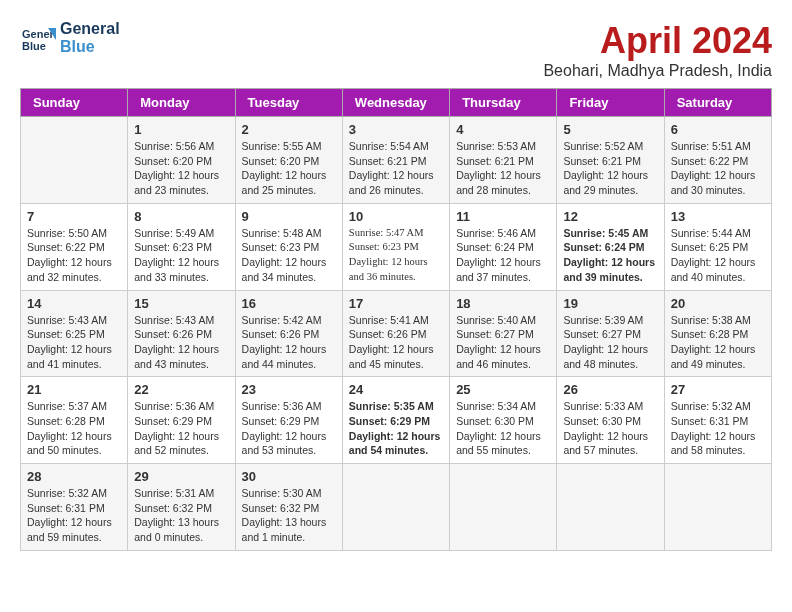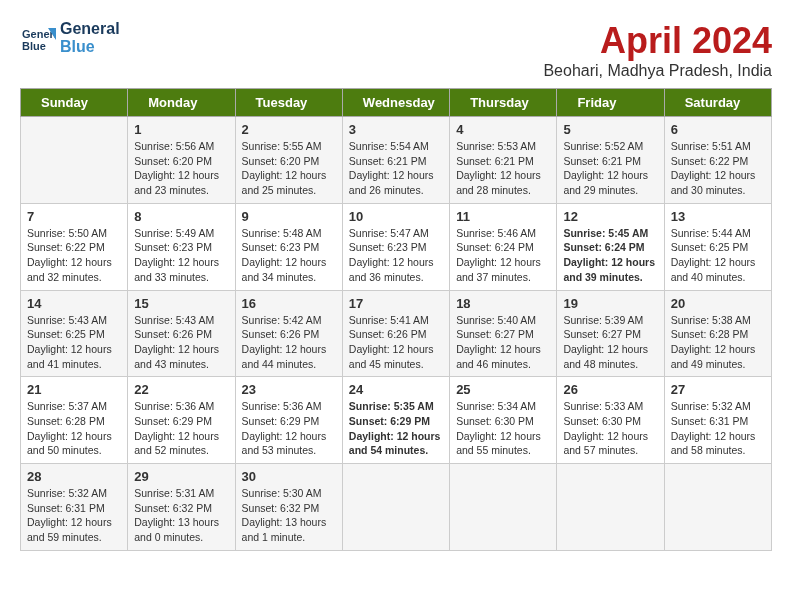--- a/index.html
+++ b/index.html
@@ -36,24 +36,24 @@
     .location-title {
       font-size: 16px;
       color: #333;
     }
     table {
       width: 100%;
       border-collapse: collapse;
       table-layout: fixed;
     }
     thead tr th {
-      background-color: #4d7c0f;
+      background-color: #a21caf;
       color: #fff;
       text-align: left;
-      padding: 6px 20px;
+      padding: 6px 12px;
       font-size: 13px;
       font-weight: bold;
       border: 1px solid #aaa;
     }
     tbody tr td {
       vertical-align: top;
       padding: 5px 6px;
       font-size: 11px;
       color: #333;
       border: 1px solid #ccc;
@@ -172,21 +172,21 @@
         </td>
         <td>
           <span class="day-num">9</span>
           <div class="cell-info" style="white-space: pre-line;">Sunrise: 5:48 AM
 Sunset: 6:23 PM
 Daylight: 12 hours
 and 34 minutes.</div>
         </td>
         <td>
           <span class="day-num">10</span>
-          <div class="cell-info" style="white-space: pre-line;">Sunrise: 5:47 AM
+          <div class="cell-info" style="white-space: pre-line; font-family: Liberation Serif, serif;">Sunrise: 5:47 AM
 Sunset: 6:23 PM
 Daylight: 12 hours
 and 36 minutes.</div>
         </td>
         <td>
           <span class="day-num">11</span>
           <div class="cell-info" style="white-space: pre-line;">Sunrise: 5:46 AM
 Sunset: 6:24 PM
 Daylight: 12 hours
 and 37 minutes.</div>

